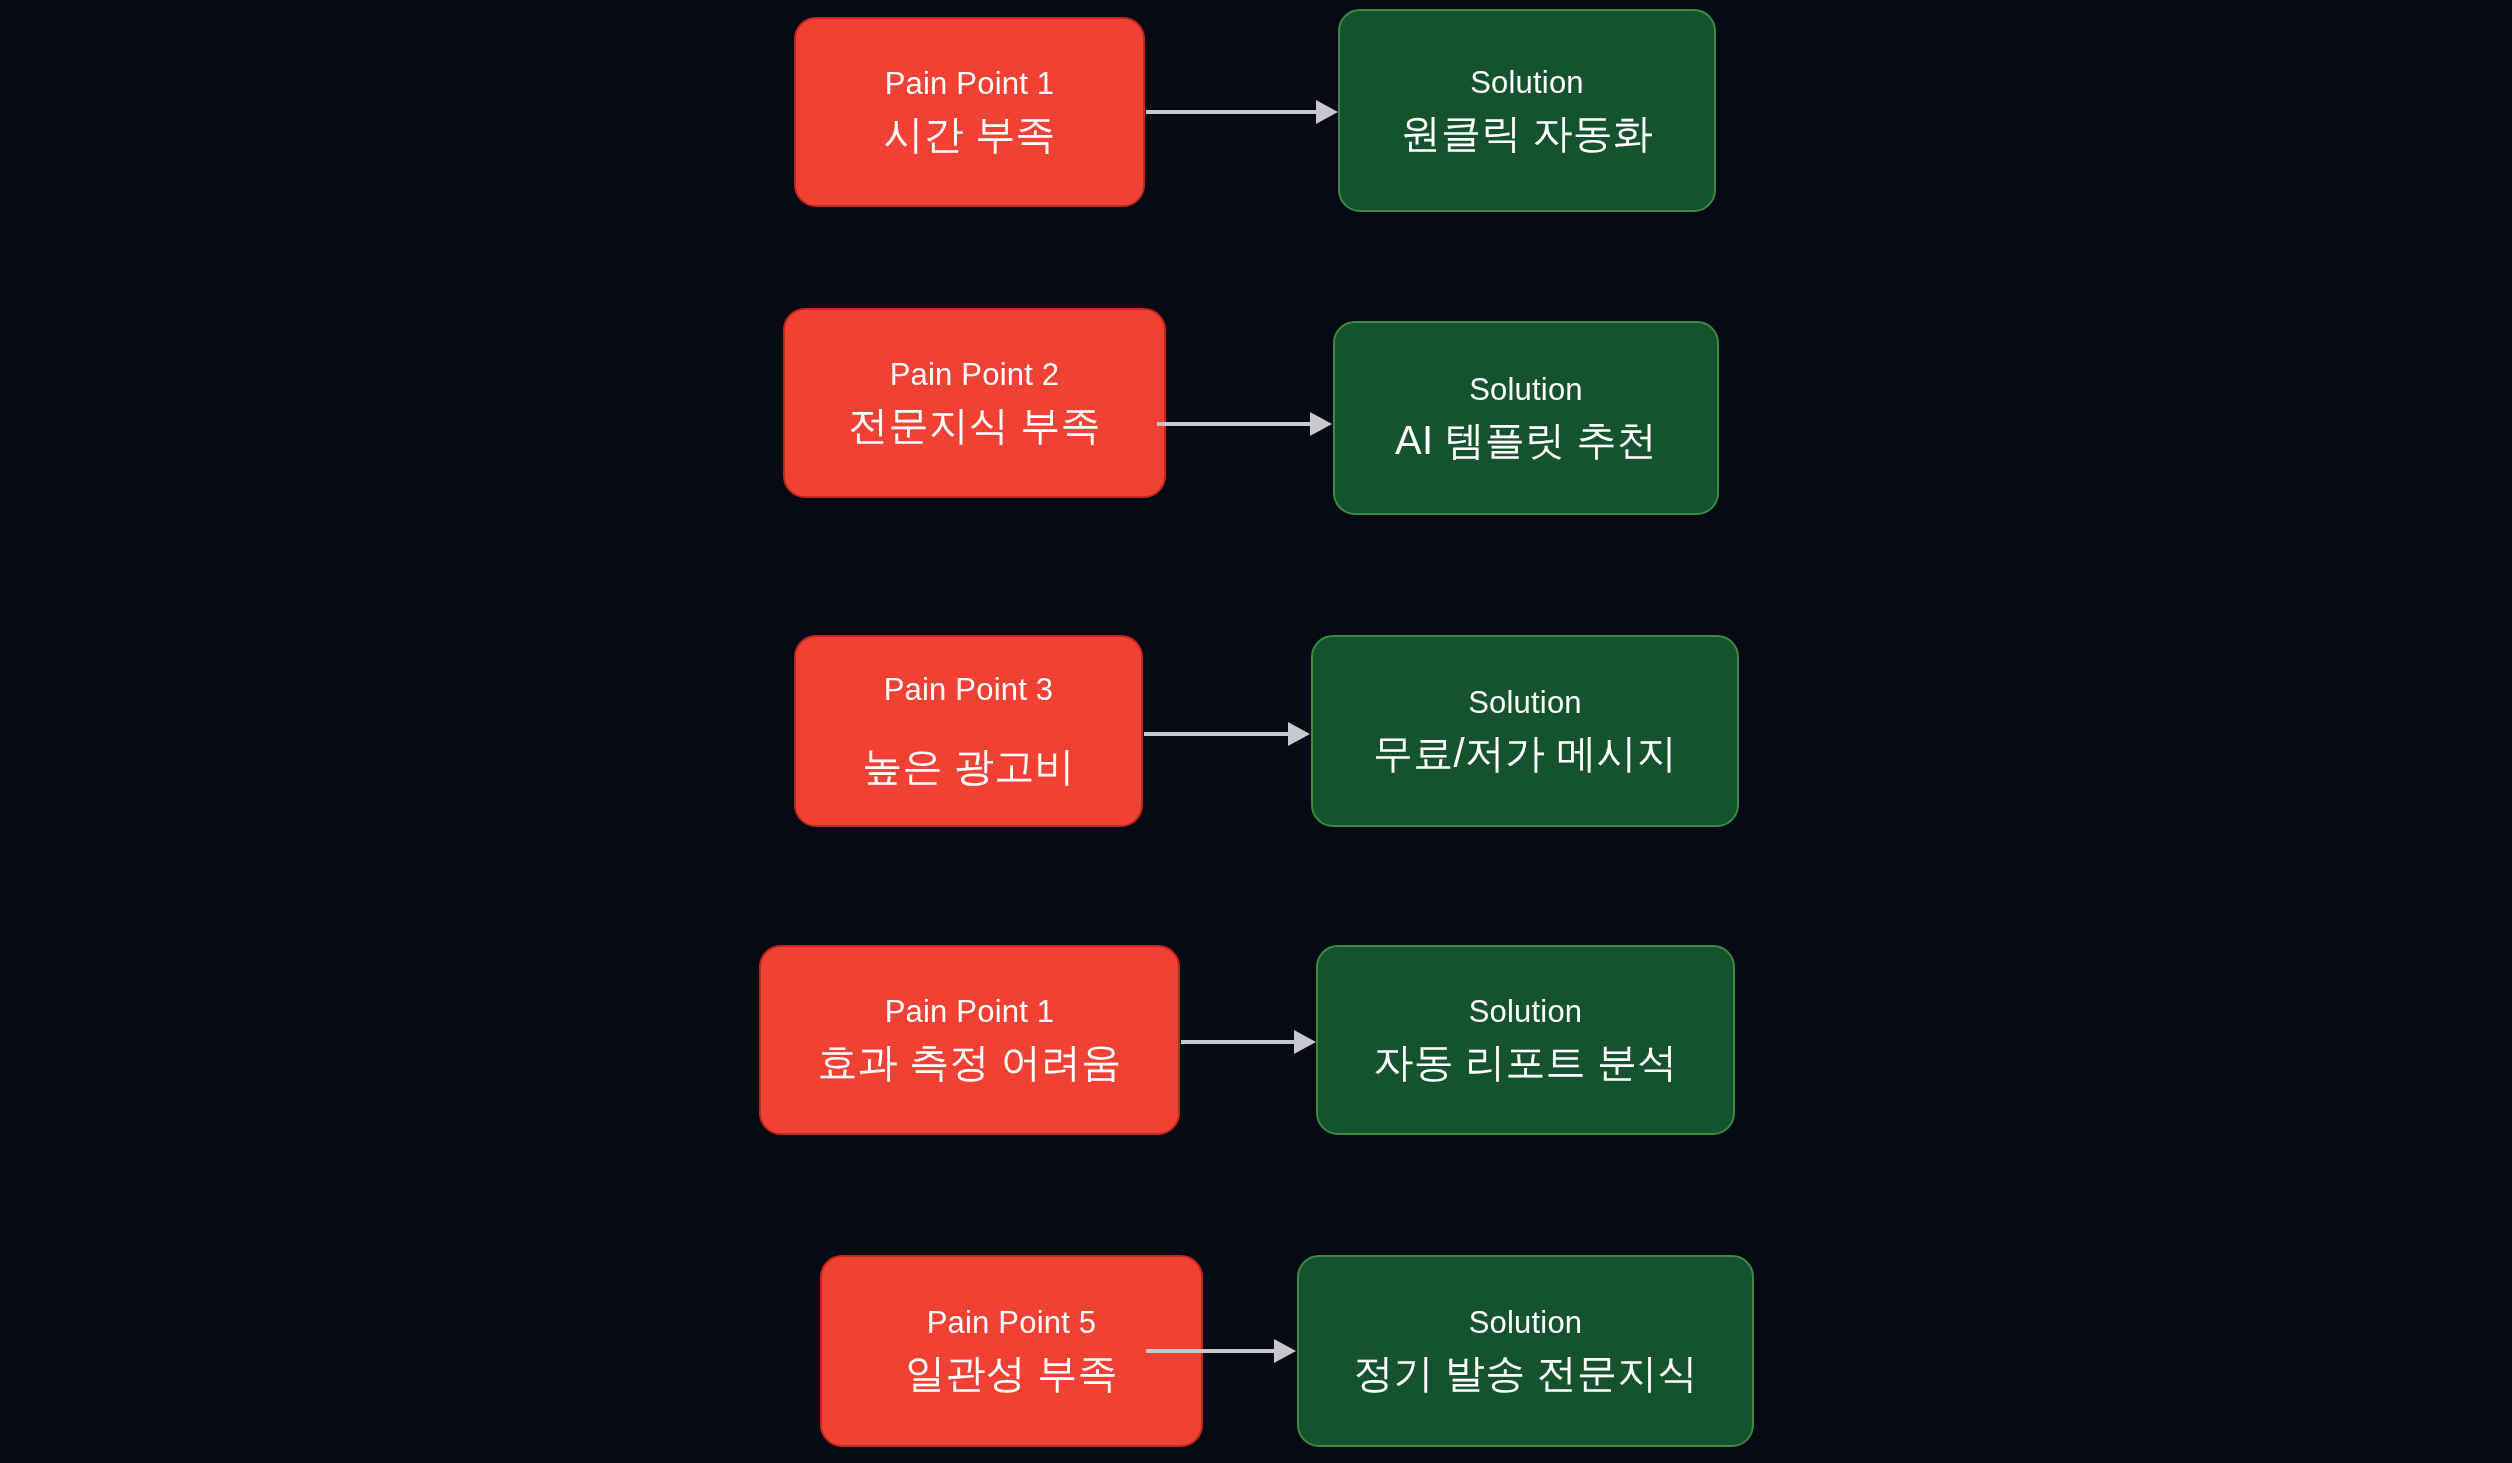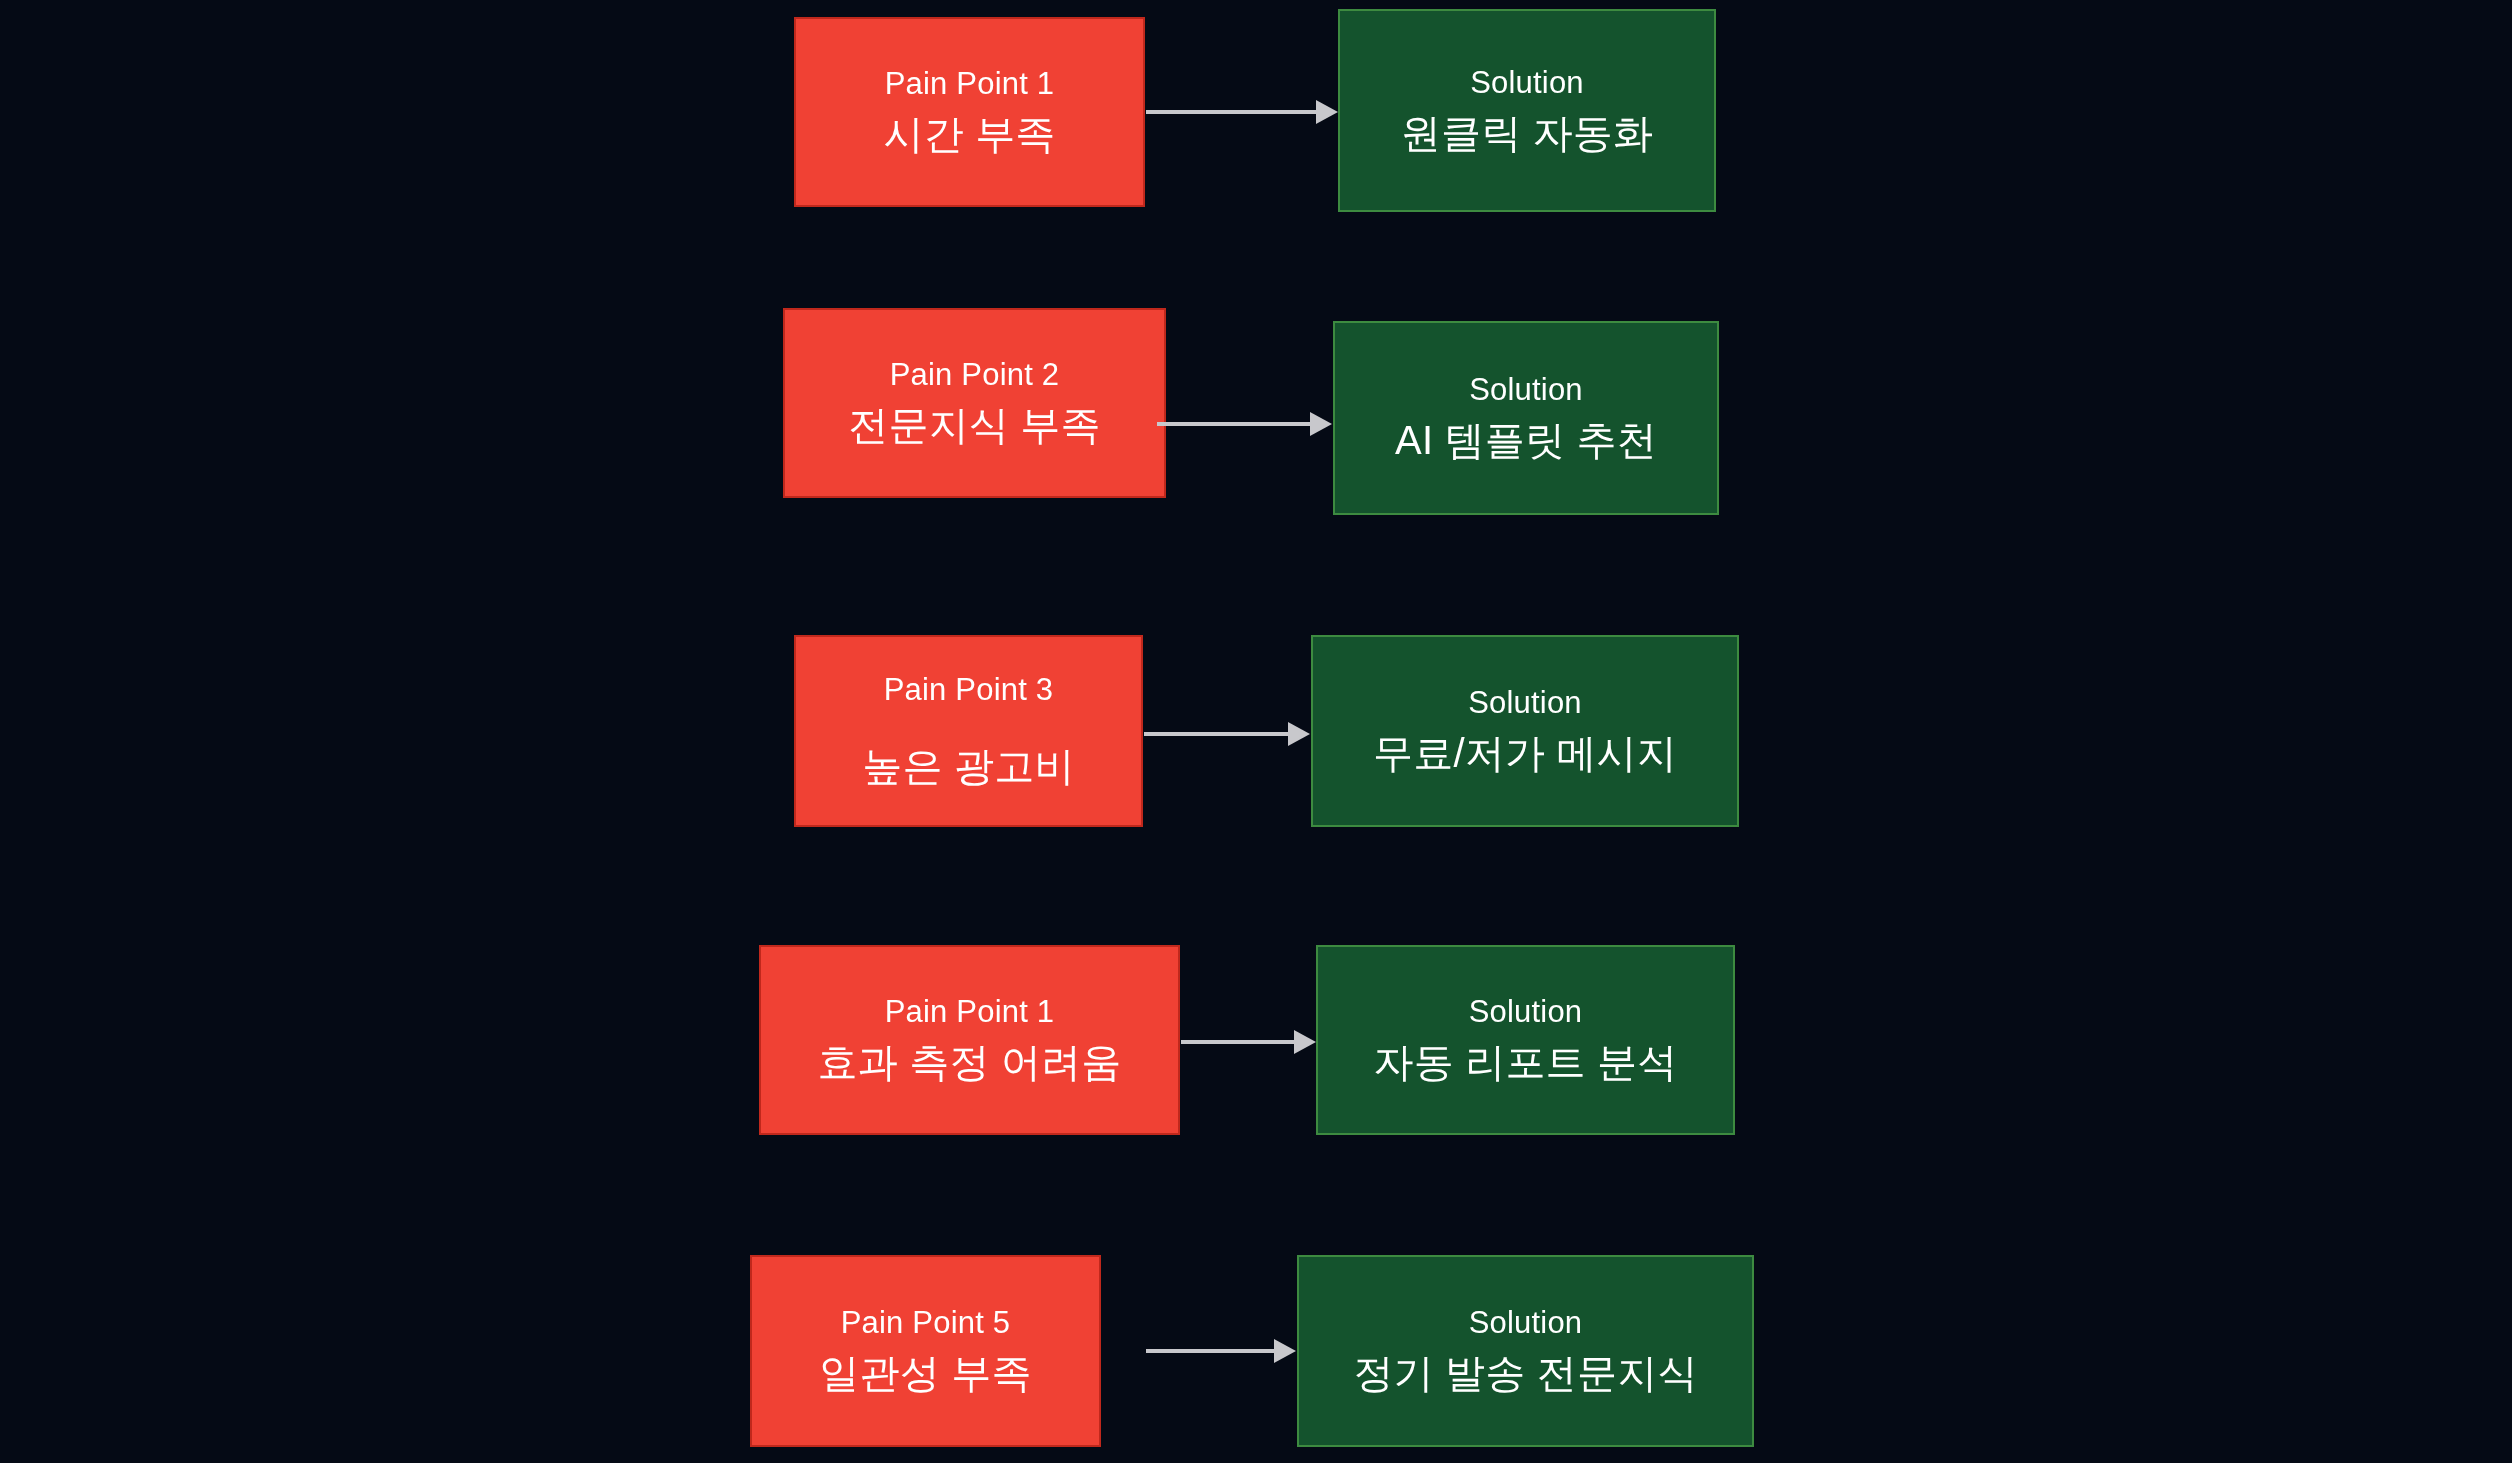--- a/index.html
+++ b/index.html
@@ -21,20 +21,21 @@
     position: absolute;
     box-sizing: border-box;
     display: flex;
     flex-direction: column;
     align-items: center;
     justify-content: center;
     text-align: center;
     color: #ffffff;
     line-height: 1.30;
     letter-spacing: 0.2px;
+    border-radius: 22px;
   }
   .node.pain {
     background: #f04134;
     border: 2.8px solid #c0281c;
   }
   .node.solution {
     background: #14532d;
     border: 2.8px solid #3d8b40;
   }
   .node .title {
@@ -124,21 +125,21 @@
       <div class="connector" style="left: 1181px; top: 1042px; width: 135px;">
         <div class="shaft" style="width: 114px;"></div>
         <div class="head" style="left: 113px;"></div>
       </div>
       <div class="node solution" style="left: 1316px; top: 945px; width: 419px; height: 190px;">
         <div class="title">Solution</div>
         <div class="sub">자동 리포트 분석</div>
       </div>
     </div>
     <div class="row">
-      <div class="node pain" style="left: 750px; top: 1255px; width: 351px; height: 192px;">
+      <div class="node pain" style="left: 820px; top: 1255px; width: 383px; height: 192px;">
         <div class="title">Pain Point 5</div>
         <div class="sub">일관성 부족</div>
       </div>
       <div class="connector" style="left: 1146px; top: 1351px; width: 150px;">
         <div class="shaft" style="width: 130px;"></div>
         <div class="head" style="left: 128px;"></div>
       </div>
       <div class="node solution" style="left: 1297px; top: 1255px; width: 457px; height: 192px;">
         <div class="title">Solution</div>
         <div class="sub">정기 발송 전문지식</div>

